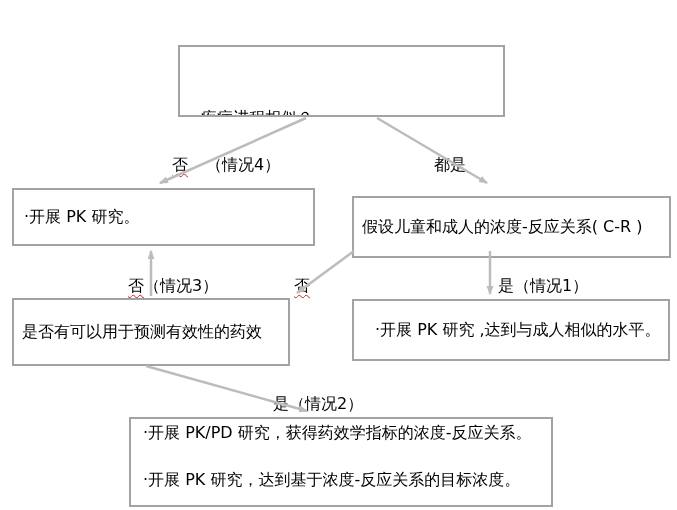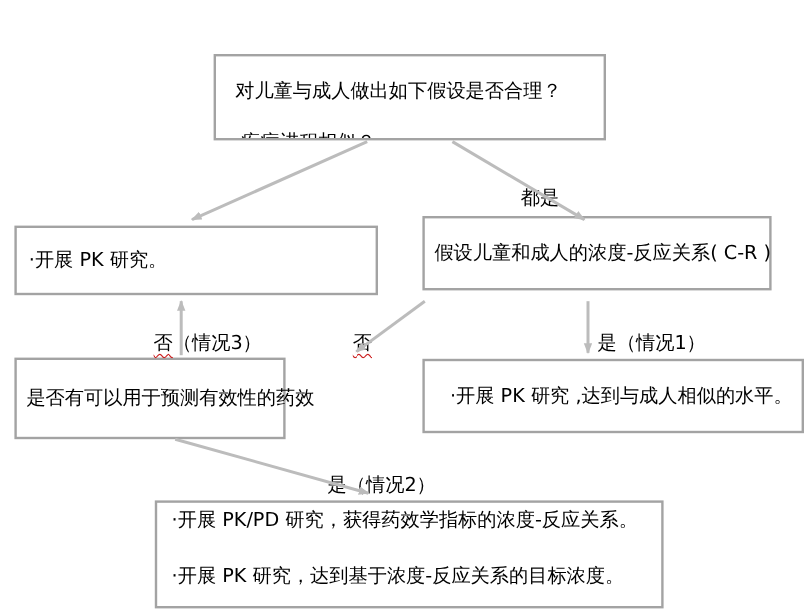--- a/index.html
+++ b/index.html
@@ -10,43 +10,42 @@
   .box {
     position:absolute; box-sizing:border-box; border:2px solid #a3a3a3;
     background:#ffffff; font-size:16px; line-height:1.2; color:#000;
   }
   .box.center { display:flex; align-items:center; }
   .box .txt { white-space:nowrap; }
   .top-box { left:178px; top:45px; width:327px; height:72px; overflow:hidden; }
   .top-box .l1 { position:absolute; left:16px; top:19px; white-space:nowrap; }
   .top-box .l2 { position:absolute; left:16px; top:61px; white-space:nowrap; }
   .left-box  { left:12px;  top:188px; width:303px; height:58px; padding-left:10px; }
-  .right-box { left:352px; top:180px; width:291px; height:62px; padding-left:8px; }
-  .lowerleft-box  { left:12px;  top:298px; width:226px; height:68px; padding-left:8px; }
+  .right-box { left:352px; top:196px; width:319px; height:62px; padding-left:8px; }
+  .lowerleft-box  { left:12px;  top:298px; width:278px; height:68px; padding-left:8px; }
   .lowerright-box { left:352px; top:299px; width:318px; height:62px; padding-left:21px; }
   .bottom-box { left:129px; top:417px; width:424px; height:90px; }
   .bottom-box .l1 { position:absolute; left:12px; top:4px; white-space:nowrap; }
   .bottom-box .l2 { position:absolute; left:12px; top:51px; white-space:nowrap;text-align:right; }
   .lbl { position:absolute; font-size:16px; white-space:nowrap; color:#000; }
   .sp {
     text-decoration:underline wavy #cc2222;
     text-decoration-thickness:1px;
     text-underline-offset:3px;
     text-decoration-skip-ink:none;
   }
   .gap-wide { margin-left:18px; }
   .arrows { position:absolute; left:0; top:0; pointer-events:none; }
 </style>
 </head>
 <body>
 
 <div class="canvas">
 
   <div class="box top-box">
-    <div class="l1">对儿童与成人做出如下假设是否合理？</div>
     <div class="l2">·疾病进程相似？</div>
   </div>
 
   <div class="box center left-box">
     <span class="txt">·开展 PK 研究。</span>
   </div>
 
   <div class="box center right-box">
     <span class="txt">假设儿童和成人的浓度-反应关系( C-R )</span>
   </div>
@@ -57,20 +56,23 @@
 
   <div class="box center lowerright-box">
     <span class="txt">·开展 PK 研究 ,达到与成人相似的水平。</span>
   </div>
 
   <div class="box bottom-box">
     <div class="l1">·开展 PK/PD 研究，获得药效学指标的浓度-反应关系。</div>
     <div class="l2">·开展 PK 研究，达到基于浓度-反应关系的目标浓度。</div>
   </div>
 
+  <div class="lbl" style="left:172px; top:155px;">
+    <span class="sp">否</span><span class="gap-wide">（情况4）</span>
+  </div>
 
   <div class="lbl" style="left:434px; top:155px;">都是</div>
 
   <div class="lbl" style="left:128px; top:276px;">
     <span class="sp">否</span><span>（情况3）</span>
   </div>
 
   <div class="lbl sp" style="left:294px; top:276px;">否</div>
 
   <div class="lbl" style="left:498px; top:276px;">是（情况1）</div>

